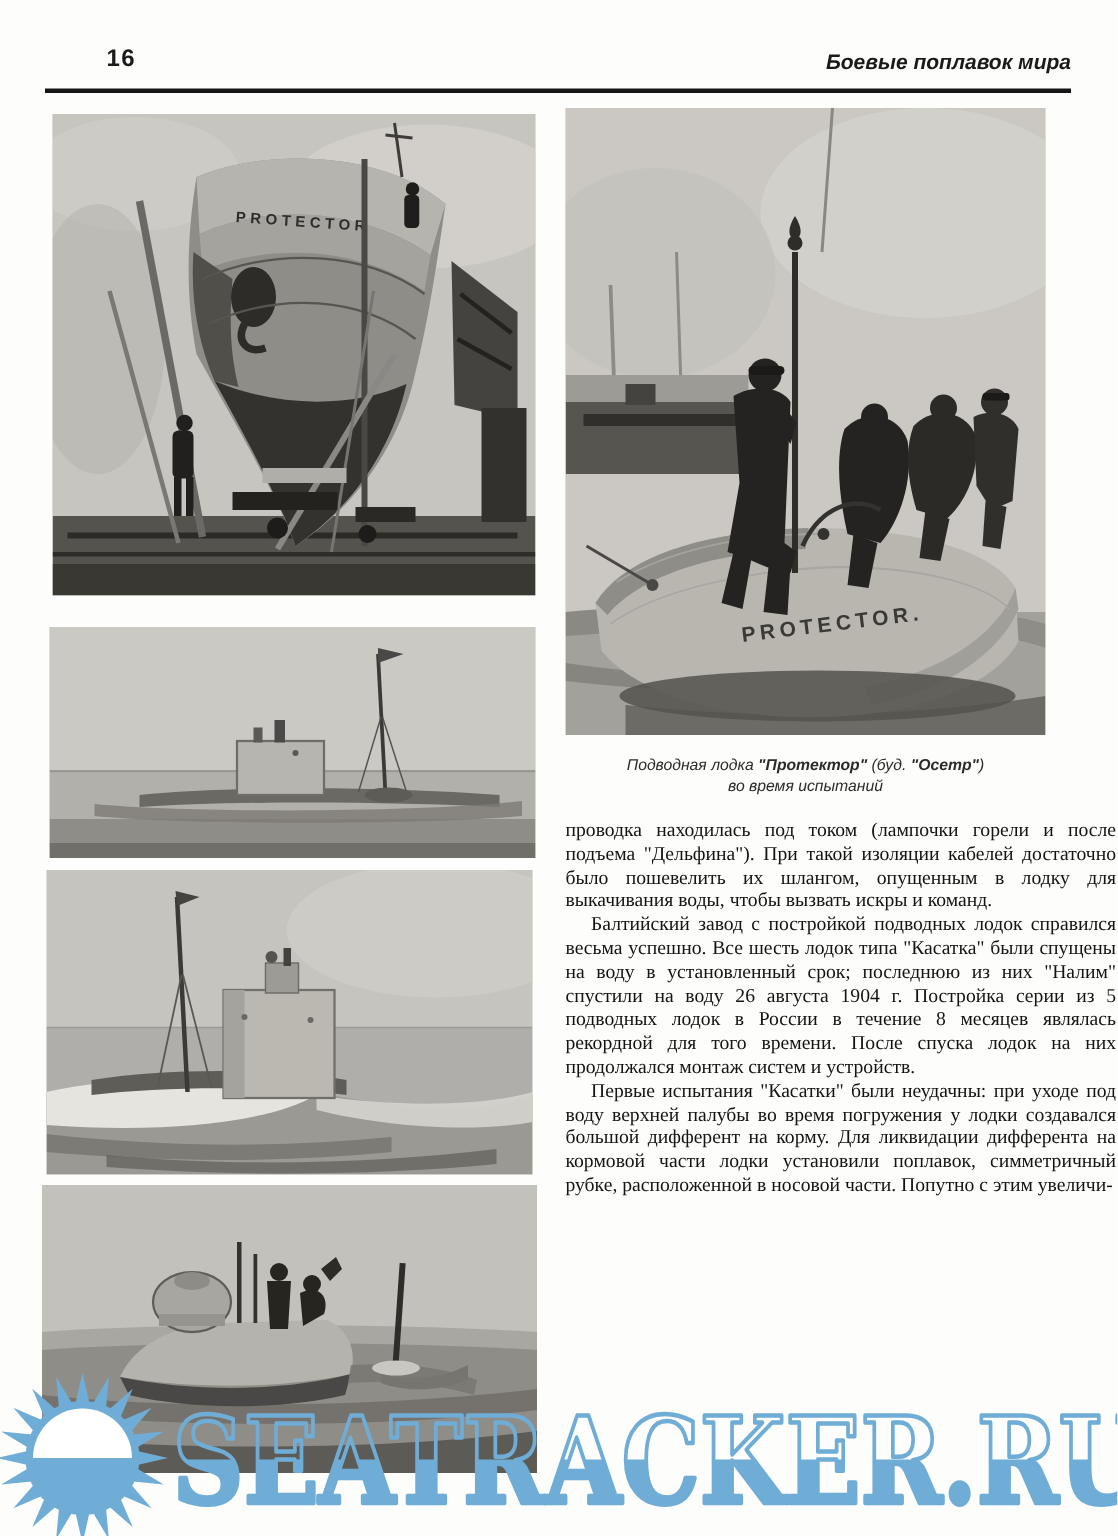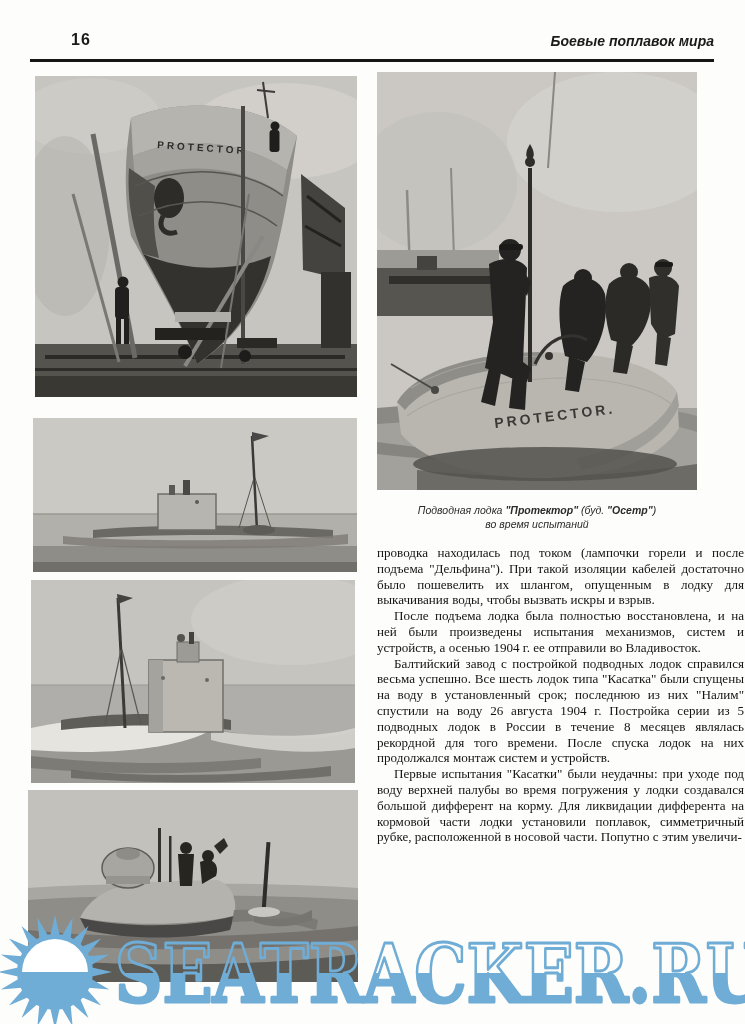--- a/index.html
+++ b/index.html
@@ -244,22 +244,21 @@
       <circle cx="172" cy="284" r="4" fill="#33322e"></circle>
     </svg>
   </div>
 
   <div class="caption">
     <div><span>Подводная лодка </span><span class="bname">"Протектор"</span><span> (буд. </span><span class="bname">"Осетр"</span><span>)</span></div>
     <div>во время испытаний</div>
   </div>
 
   <div class="article">
-      <p class="first">проводка находилась под током (лампочки горели и после подъема "Дельфина"). При такой изоляции кабелей достаточно было пошевелить их шлангом, опущенным в лодку для выкачивания воды, чтобы вызвать искры и взрыв.</p>
-      <p>После подъема лодка была полностью восстановлена, и на ней были произведены испытания механизмов, систем и устройств, а осенью 1904 г. ее отправили во Владивосток.</p>
+      <p class="first">проводка находилась под током (лампочки горели и после подъема "Дельфина"). При такой изоляции кабелей достаточно было пошевелить их шлангом, опущенным в лодку для выкачивания воды, чтобы вызвать искры и команд.</p>
       <p>Балтийский завод с постройкой подводных лодок справился весьма успешно. Все шесть лодок типа "Касатка" были спущены на воду в установленный срок; последнюю из них "Налим" спустили на воду 26 августа 1904 г. Постройка серии из 5 подводных лодок в России в течение 8 месяцев являлась рекордной для того времени. После спуска лодок на них продолжался монтаж систем и устройств.</p>
       <p>Первые испытания "Касатки" были неудачны: при уходе под воду верхней палубы во время погружения у лодки создавался большой дифферент на корму. Для ликвидации дифферента на кормовой части лодки установили поплавок, симметричный рубке, расположенной в носовой части. Попутно с этим увеличи-</p>
     </div>
 
   <svg class="wm-outline" width="745" height="119" viewBox="0 0 745 119">
 
     <polygon points="112.0,67.0 88.6,72.3 109.2,84.6 85.3,82.4 101.1,100.5 79.0,91.0 88.5,113.1 70.4,97.3 72.6,121.2 60.3,100.6 55.0,124.0 49.7,100.6 37.4,121.2 39.6,97.3 21.5,113.1 31.0,91.0 8.9,100.5 24.7,82.4 0.8,84.6 21.4,72.3 -2.0,67.0 21.4,61.7 0.8,49.4 24.7,51.6 8.9,33.5 31.0,43.0 21.5,20.9 39.6,36.7 37.4,12.8 49.7,33.4 55.0,10.0 60.3,33.4 72.6,12.8 70.4,36.7 88.5,20.9 79.0,43.0 101.1,33.5 85.3,51.6 109.2,49.4 88.6,61.7" fill="#6fadd6"></polygon>
     <circle cx="55" cy="67" r="38" fill="#6fadd6"></circle>
     <path d="M 22,67 A 33,33 0 0 1 88,67 Z" fill="#ffffff"></path>
     <text class="wm-text" x="115" y="97" textLength="648" lengthAdjust="spacingAndGlyphs" fill="none" stroke="#6fadd6" stroke-width="3" stroke-linejoin="round">SEATRACKER.RU</text>

